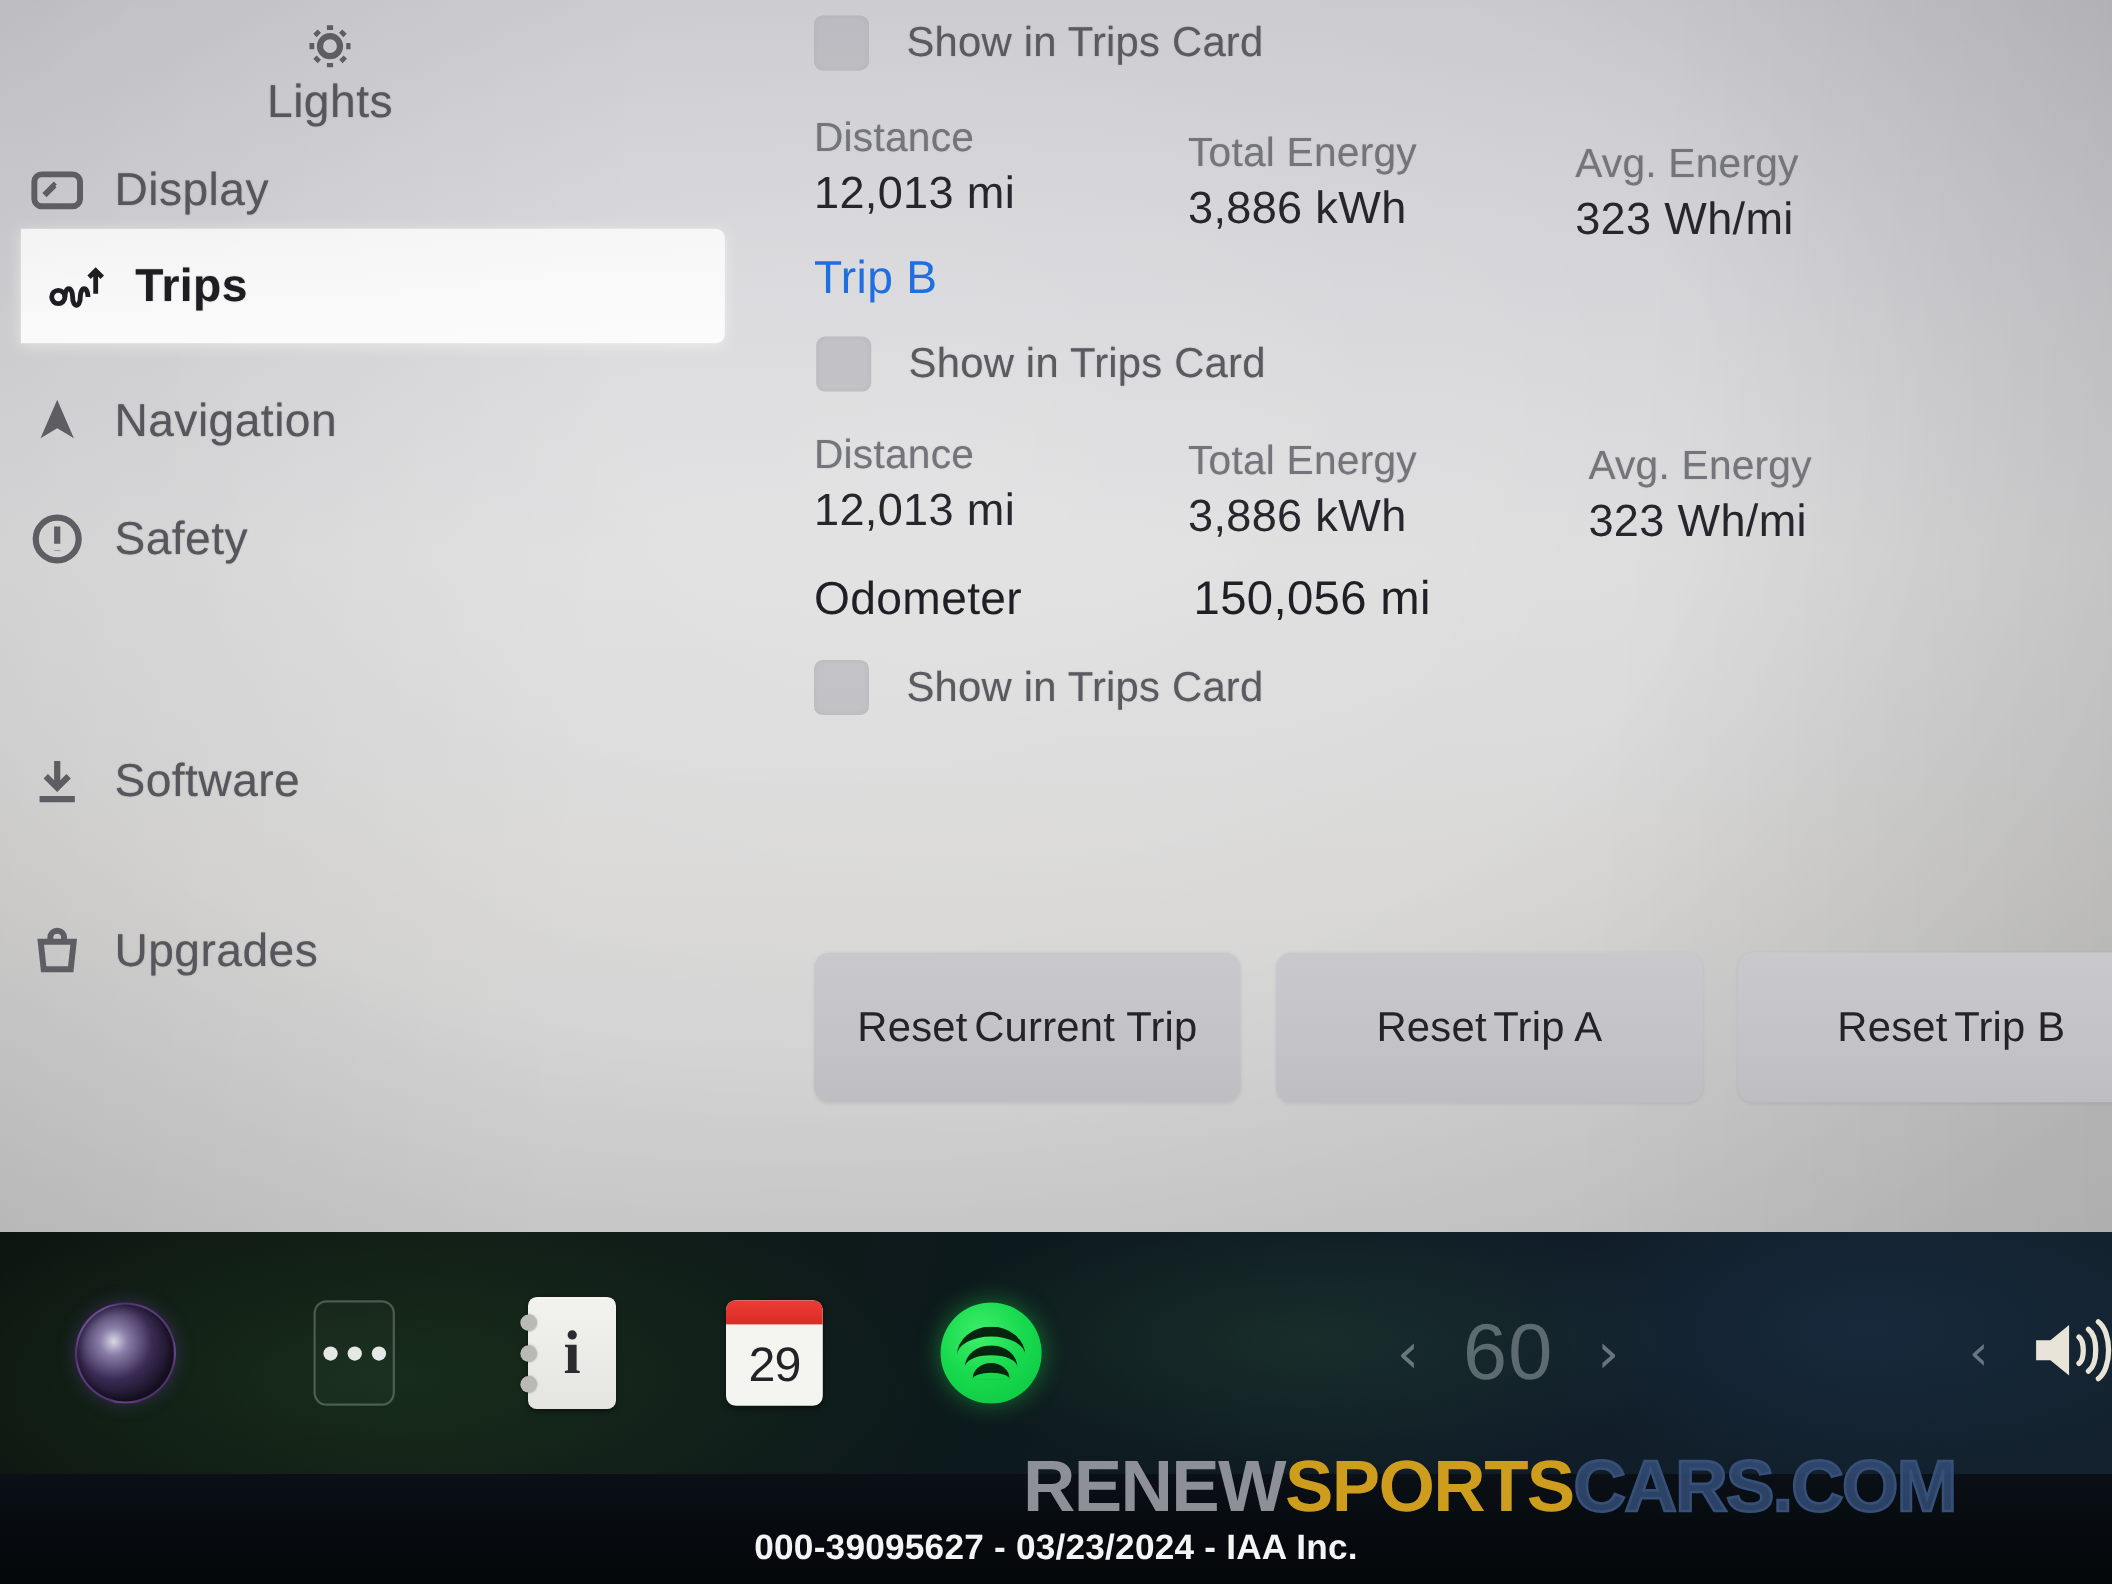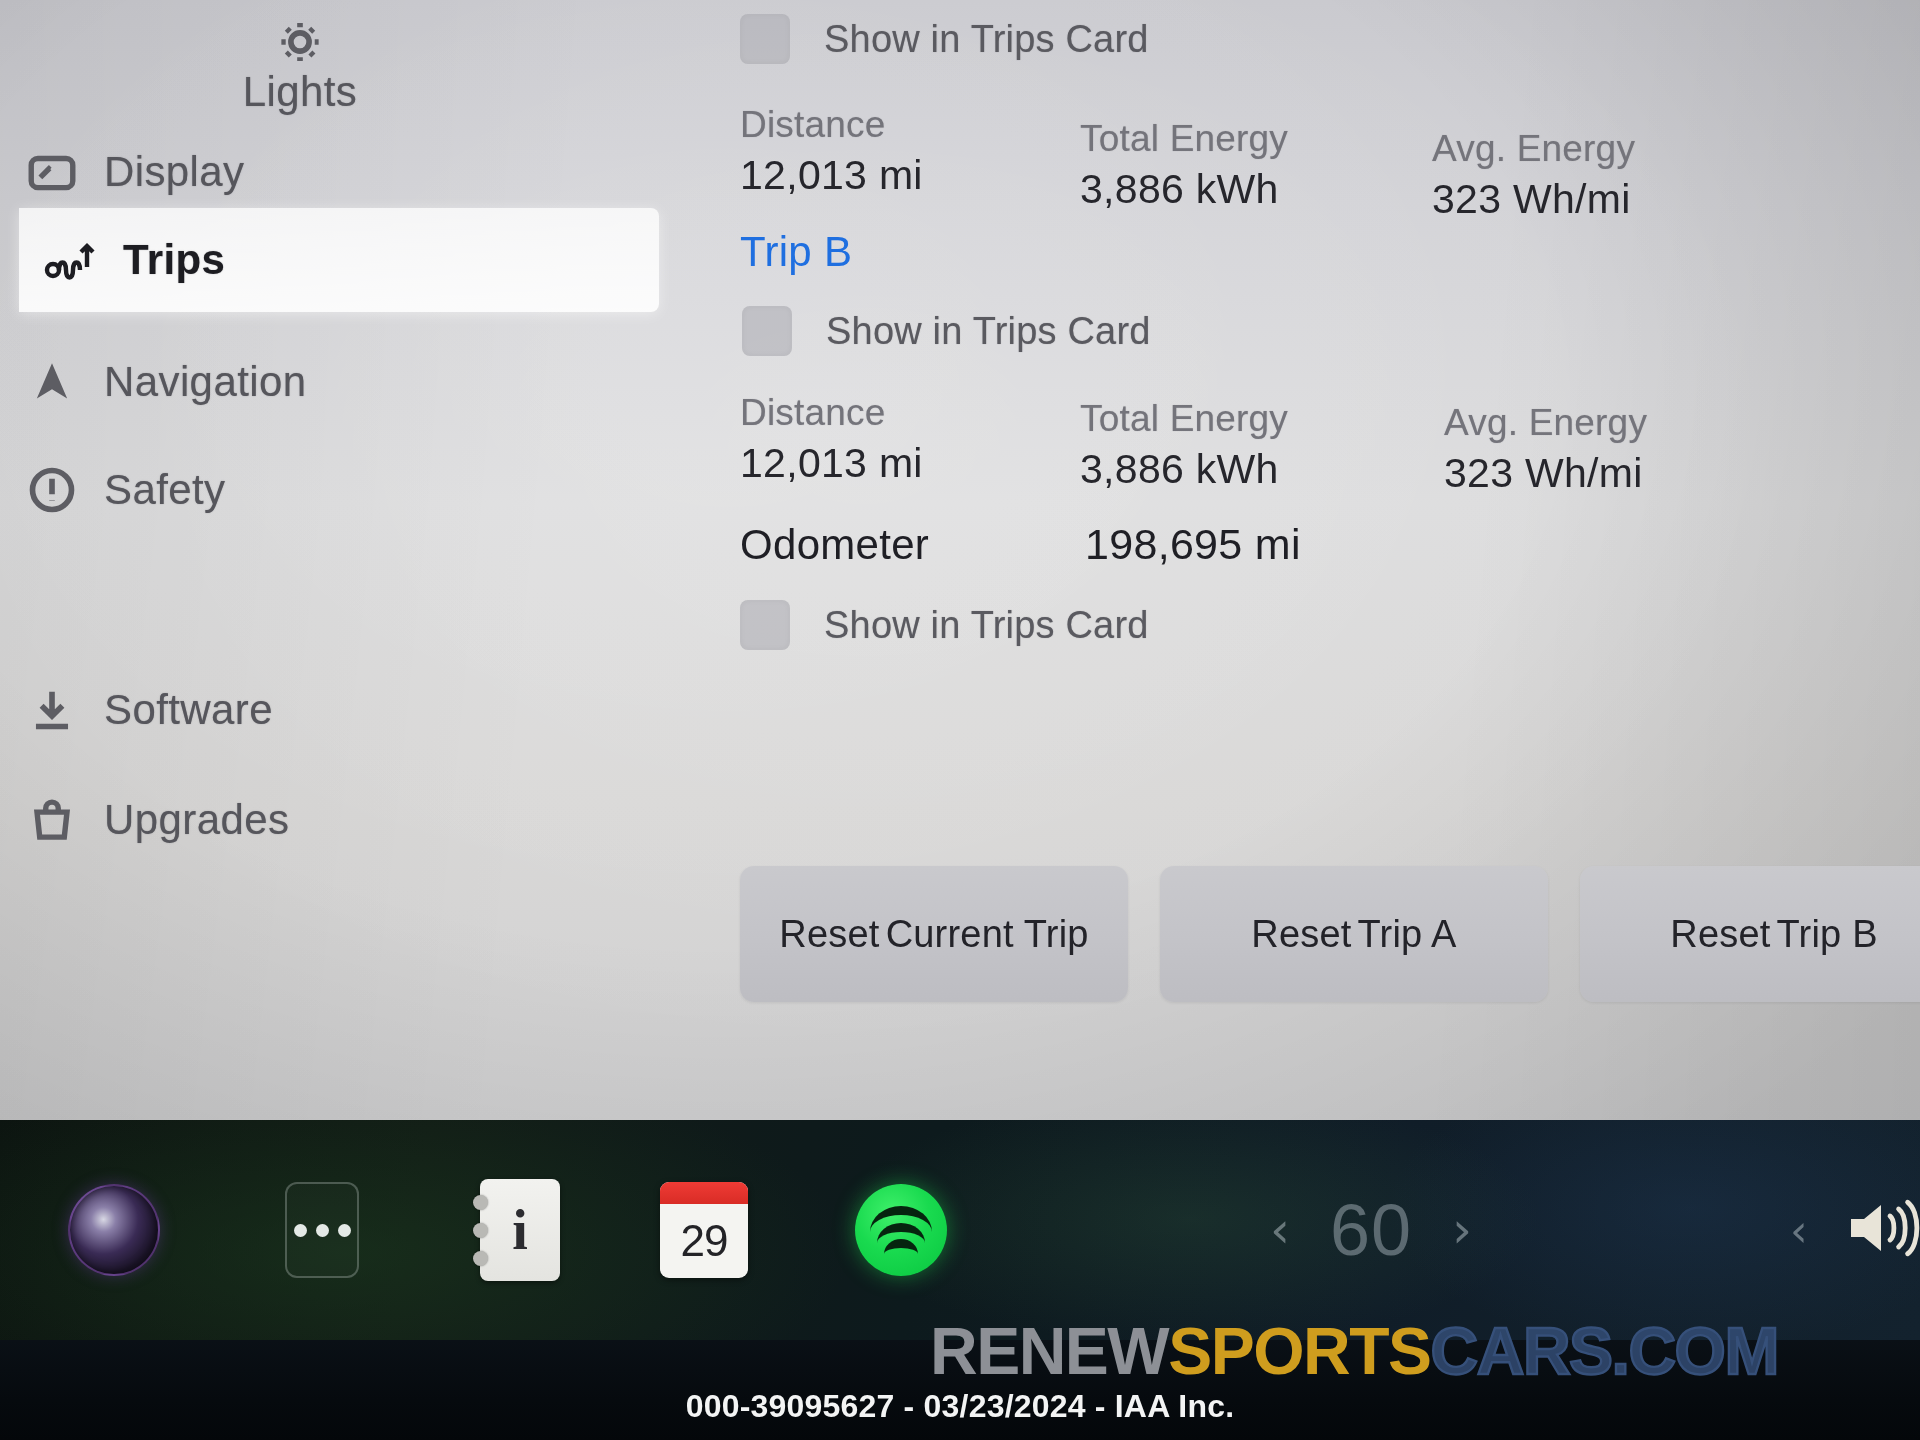--- a/index.html
+++ b/index.html
@@ -461,21 +461,21 @@
 
       <div class="side-item" style="top:658px;">
         <span class="s-icon">
           <svg width="52" height="52" viewBox="0 0 24 24" aria-hidden="true">
             <path d="M12 3.6v10.6M7.2 10l4.8 4.8 4.8-4.8M4.6 19.6h14.8"></path>
           </svg>
         </span>
         <span class="s-label">Software</span>
       </div>
 
-      <div class="side-item" style="top:768px;text-align:right;">
+      <div class="side-item" style="top:812px;text-align:right;">
         <span class="s-icon">
           <svg width="50" height="50" viewBox="0 0 24 24" aria-hidden="true">
             <path d="M4.8 8.2h14.4l-1.3 12H6.1z"></path>
             <path d="M9 8.2V6.4a3 3 0 0 1 6 0v1.8"></path>
           </svg>
         </span>
         <span class="s-label">Upgrades</span>
       </div>
 
     </nav>
@@ -519,21 +519,21 @@
           <div class="stat-value">3,886 kWh</div>
         </div>
         <div class="stat-col c3" style="padding-top:10px;padding-left:34px;">
           <div class="stat-label">Avg. Energy</div>
           <div class="stat-value">323 Wh/mi</div>
         </div>
       </div>
 
       <div id="odo-row">
         <div id="odo-label">Odometer</div>
-        <div id="odo-value">198,695 mi</div>
+        <div id="odo-value">150,056 mi</div>
       </div>
 
       <div class="chk-row" style="left:0; top:600px;">
         <span class="chk-box"></span>
         <span class="chk-label">Show in Trips Card</span>
       </div>
 
       <div id="reset-bar">
         <div class="reset-btn">
           <span>Reset</span>

